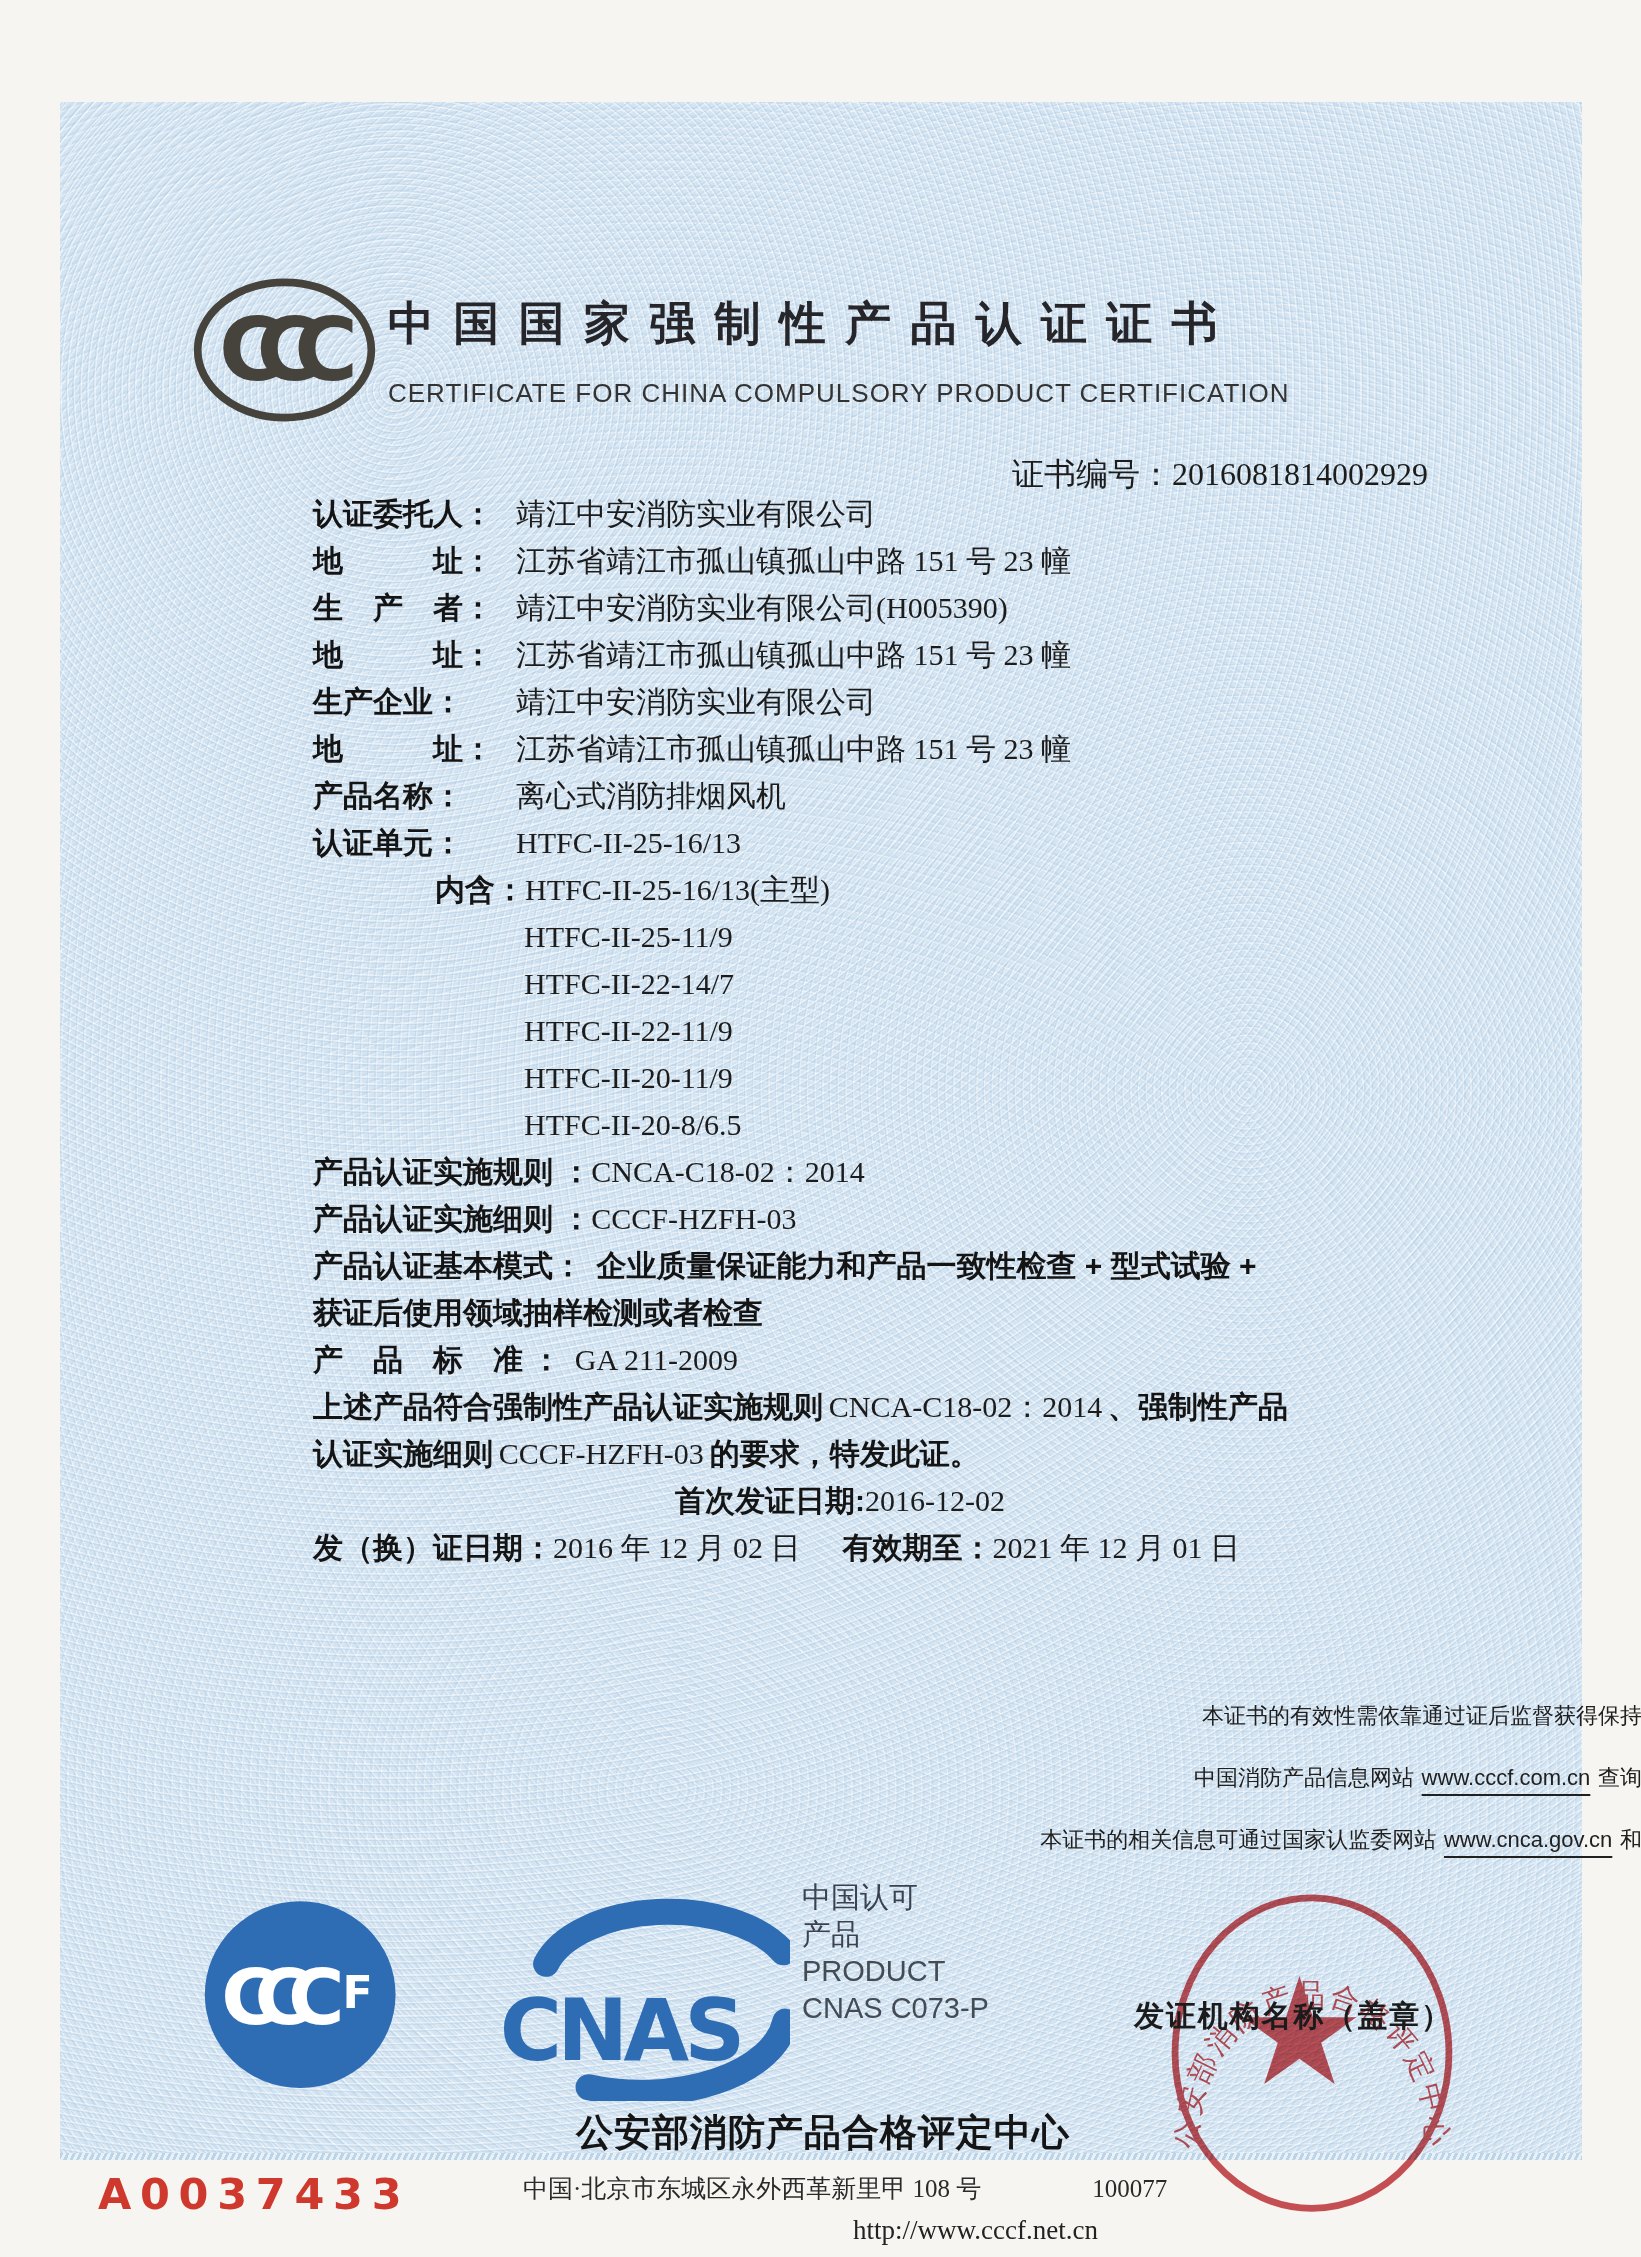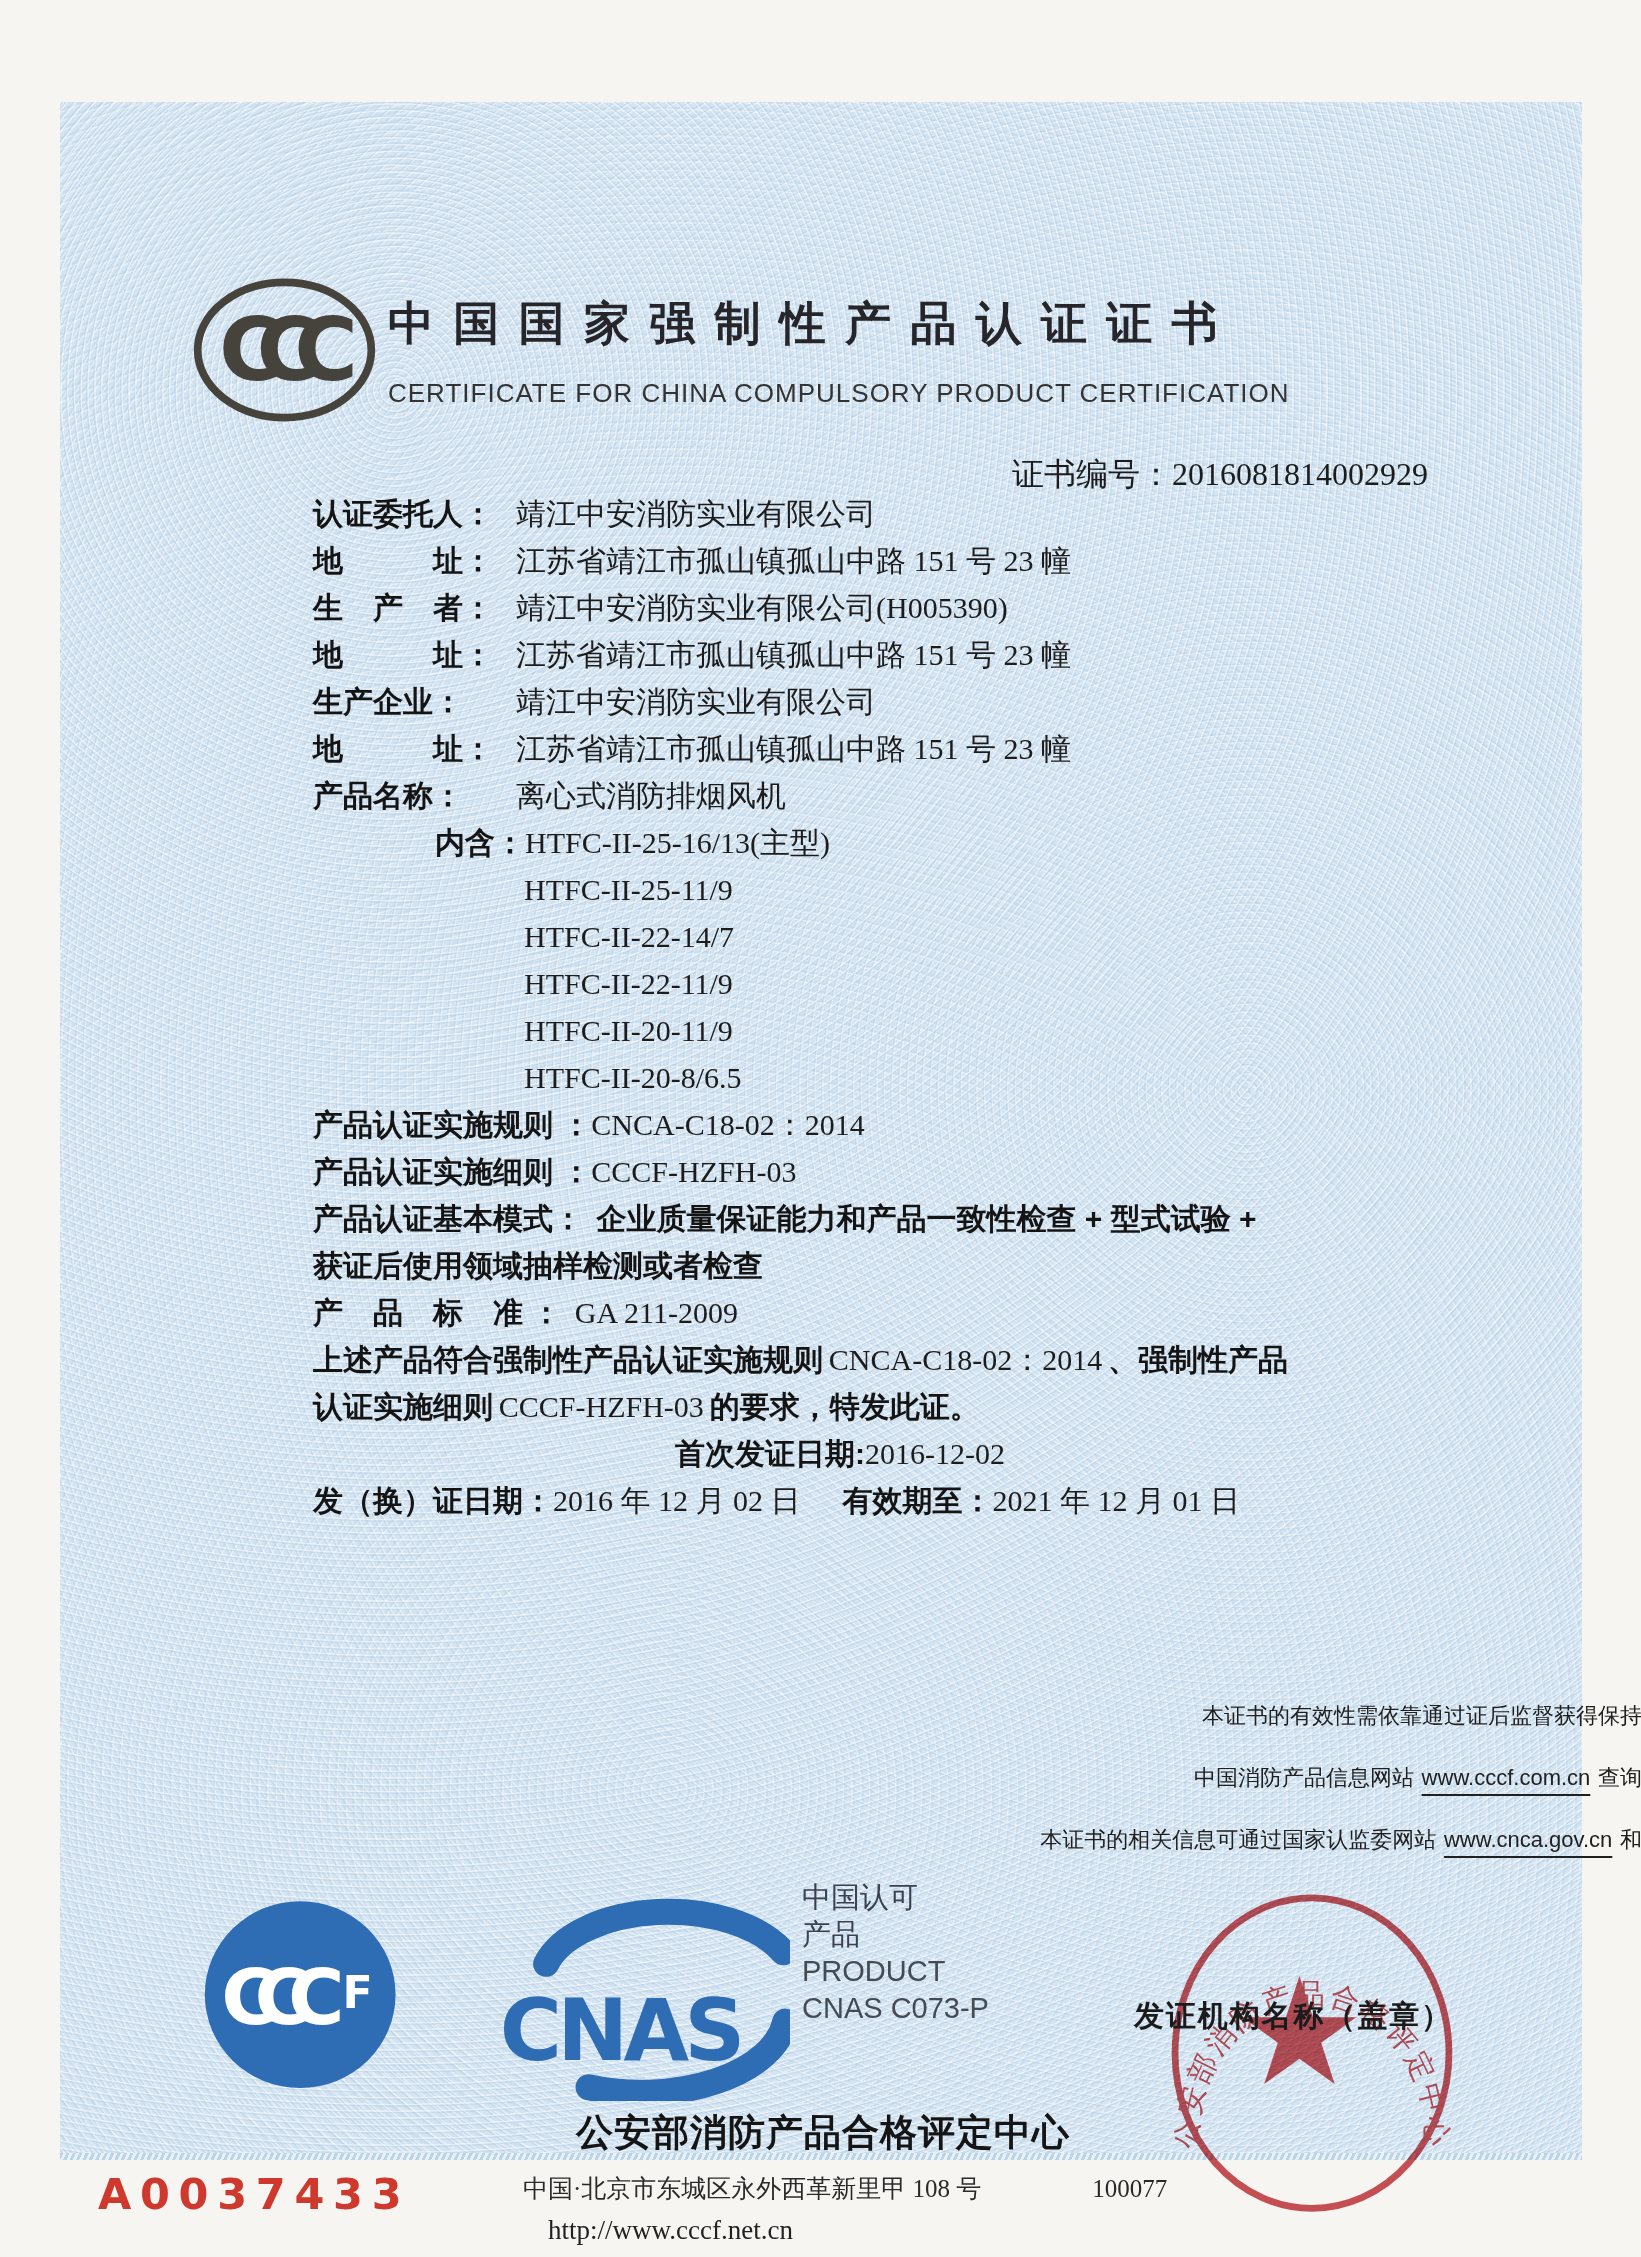--- a/index.html
+++ b/index.html
@@ -50,21 +50,21 @@
   .accred .en{font-family:"Liberation Sans","DejaVu Sans",sans-serif;color:#434b55;}
   .issuer{position:absolute;left:1074px;top:1894px;z-index:3;
     font-family:"Liberation Sans","DejaVu Sans",sans-serif;font-weight:700;
     font-size:30px;letter-spacing:1.9px;color:#1b1b1b;white-space:nowrap;}
   .stamp{position:absolute;left:1106px;top:1789px;z-index:2;mix-blend-mode:multiply;opacity:.88;}
   .center-name{position:absolute;left:488px;top:2006px;width:550px;text-align:center;
     font-family:"Liberation Sans","DejaVu Sans",sans-serif;font-weight:700;
     font-size:37px;letter-spacing:1px;color:#151515;white-space:nowrap;}
   .addr-line{position:absolute;left:463px;top:2070px;font-size:25px;color:#2a2a2a;white-space:nowrap;}
   .postcode{margin-left:111px;}
-  .url{position:absolute;left:488px;top:2113px;width:550px;text-align:left;
+  .url{position:absolute;left:488px;top:2113px;width:550px;text-align:right;
     font-size:27px;color:#222;white-space:nowrap;}
   .serial{position:absolute;left:98px;top:2169px;z-index:4;
     font-family:"DejaVu Sans","Liberation Sans",sans-serif;font-weight:700;
     font-size:43px;letter-spacing:8.7px;color:#cf382c;}
 </style>
 </head>
 <body>
 
 <div class="page">
   <div class="cert">
@@ -98,20 +98,23 @@
       </div>
       <div class="row">
         <span class="lbl flbl">生产企业：</span><span class="val">靖江中安消防实业有限公司</span>
       </div>
       <div class="row">
         <span class="lbl flbl">地　　　址：</span><span class="val">江苏省靖江市孤山镇孤山中路 151 号 23 幢</span>
       </div>
       <div class="row">
         <span class="lbl flbl">产品名称：</span><span class="val">离心式消防排烟风机</span>
       </div>
+      <div class="row">
+        <span class="lbl flbl">认证单元：</span><span class="val">HTFC-II-25-16/13</span>
+      </div>
 
       <div class="row">
         <span class="lbl models-label">内含：</span><span class="val">HTFC-II-25-16/13(主型)</span>
       </div>
       <div class="row model-row"><span class="val">HTFC-II-25-11/9</span></div>
       <div class="row model-row"><span class="val">HTFC-II-22-14/7</span></div>
       <div class="row model-row"><span class="val">HTFC-II-22-11/9</span></div>
       <div class="row model-row"><span class="val">HTFC-II-20-11/9</span></div>
       <div class="row model-row"><span class="val">HTFC-II-20-8/6.5</span></div>
 

